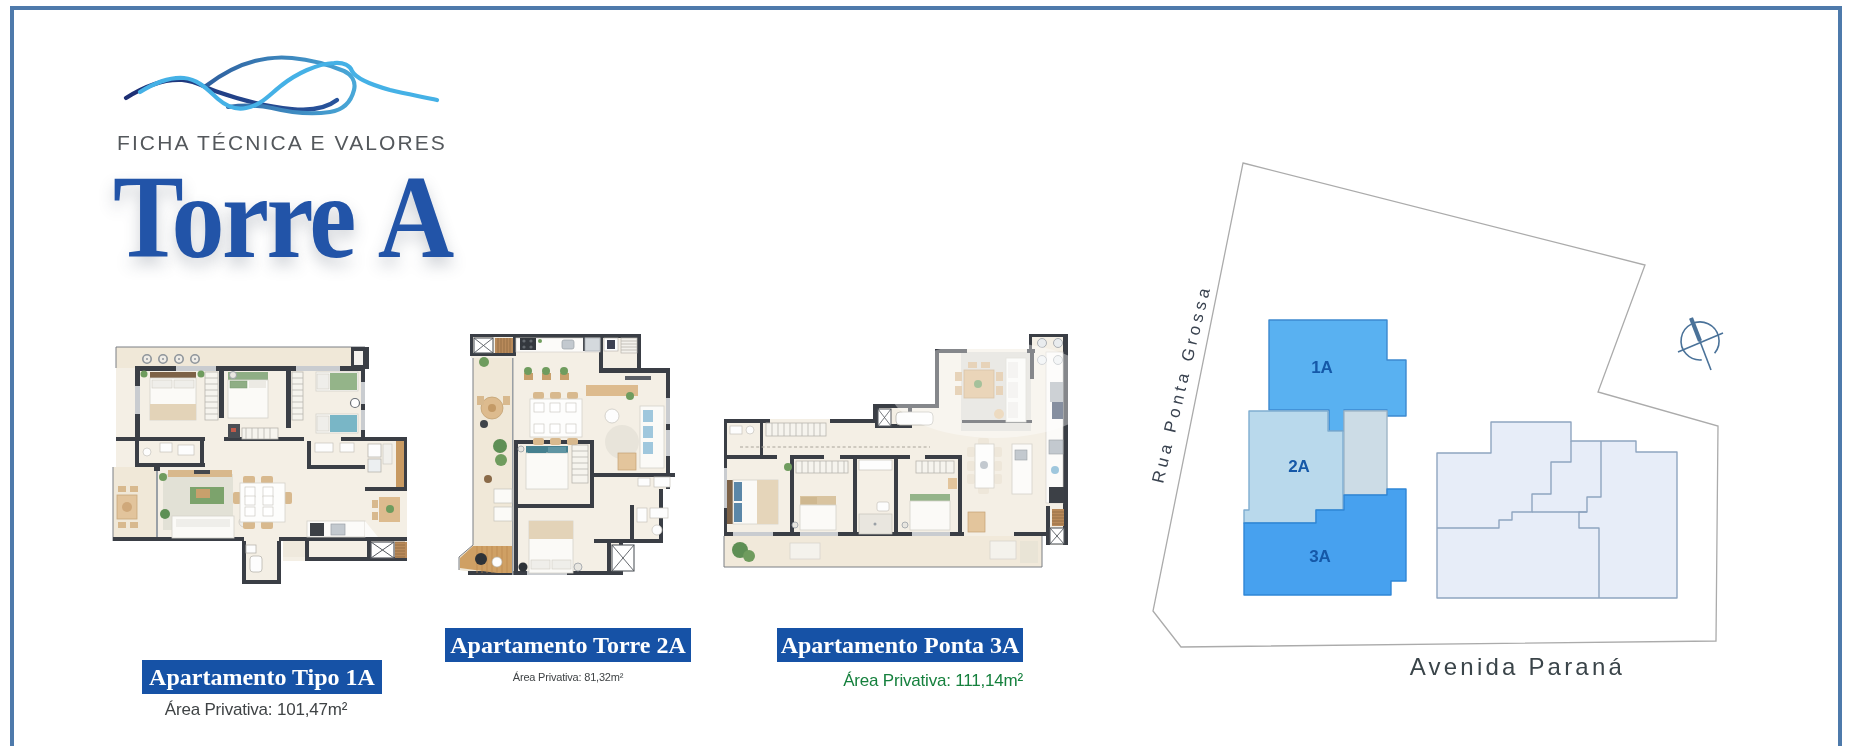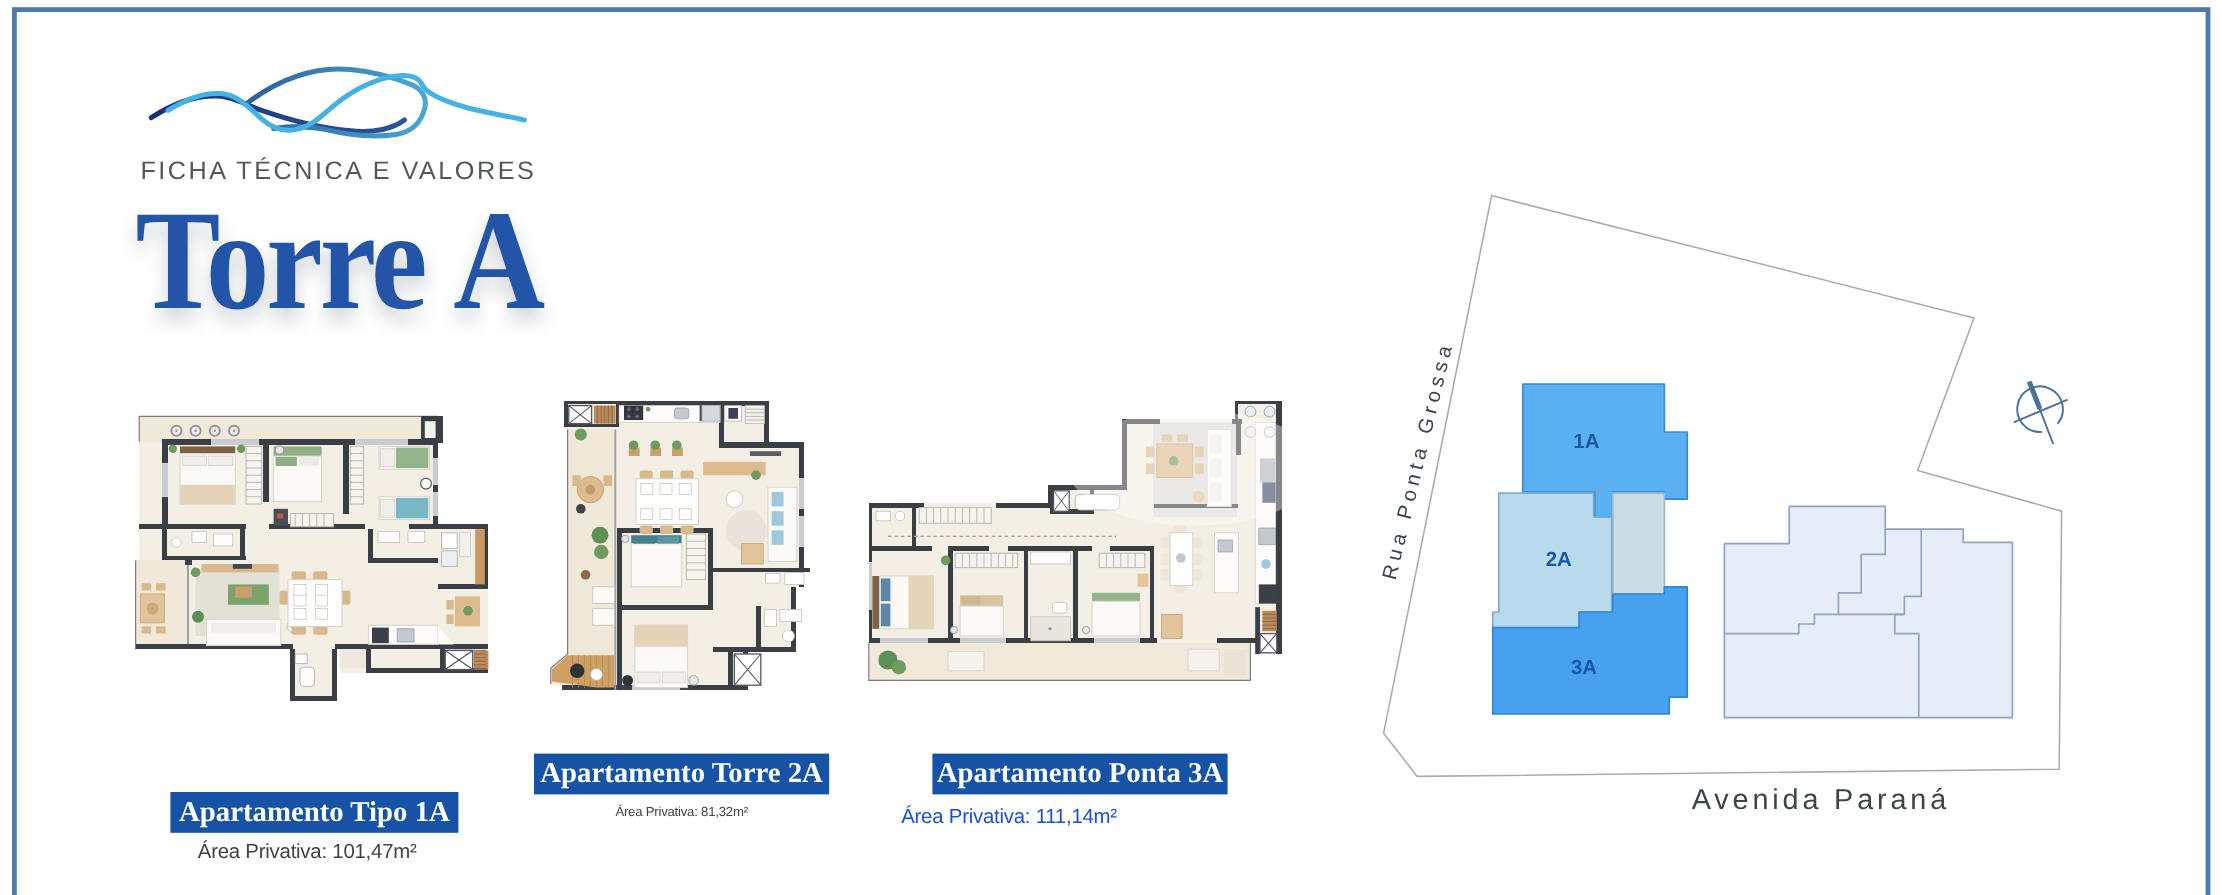--- a/index.html
+++ b/index.html
@@ -30,21 +30,21 @@
 
   <div class="abs" style="left:117px;top:131px;font-size:21px;letter-spacing:2.1px;color:#54585c;">FICHA TÉCNICA E VALORES</div>
 
   <div class="abs" style="left:113px;top:149px;font-family:'Liberation Serif',serif;font-weight:bold;font-size:106px;letter-spacing:-2.5px;color:#2254a8;transform:scaleY(1.12);transform-origin:top left;text-shadow:0 8px 14px rgba(60,70,90,0.25);">Torre&nbsp;A</div>
 
   <div class="abs" style="left:142px;top:628px;width:240px;height:34px;background:#1652a6;color:#fff;font-family:'Liberation Serif',serif;font-weight:bold;font-size:24px;text-align:center;line-height:34px;margin-top:32px;">Apartamento Tipo 1A</div>
   <div class="abs" style="left:445px;top:628px;width:246px;height:34px;background:#1652a6;color:#fff;font-family:'Liberation Serif',serif;font-weight:bold;font-size:24px;text-align:center;line-height:34px;">Apartamento Torre 2A</div>
   <div class="abs" style="left:777px;top:628px;width:246px;height:34px;background:#1652a6;color:#fff;font-family:'Liberation Serif',serif;font-weight:bold;font-size:24px;text-align:center;line-height:34px;">Apartamento Ponta 3A</div>
   <div class="abs" style="left:136px;top:671px;width:240px;text-align:center;font-size:17px;letter-spacing:-0.2px;color:#3f4345;margin-top:29px;">Área Privativa: 101,47m²</div>
   <div class="abs" style="left:445px;top:671px;width:246px;text-align:center;font-size:11px;letter-spacing:-0.2px;color:#3f4345;">Área Privativa: 81,32m²</div>
-  <div class="abs" style="left:751px;top:671px;width:246px;text-align:left;font-size:17px;letter-spacing:-0.2px;color:#1d4ed8;">Área Privativa: 111,14m²</div>
+  <div class="abs" style="left:777px;top:671px;width:246px;text-align:right;font-size:17px;letter-spacing:-0.2px;color:#15803d;">Área Privativa: 111,14m²</div>
 
   <svg class="abs" style="left:1120px;top:150px;" width="640" height="560" viewBox="1120 150 640 560">
 
     <polygon points="1243,163 1645,265 1598,392 1718,426 1716,641 1181,647 1153,611" fill="#ffffff" stroke="#ababab" stroke-width="1.3"></polygon>
 
     <g fill="#e7edf8" stroke="#8fa5c0" stroke-width="1.4" stroke-linejoin="round">
       <polygon points="1491,422 1571,422 1571,441 1636,441 1636,452 1677,452 1677,598 1437,598 1437,453 1491,453"></polygon>
     </g>
     <g fill="none" stroke="#8fa5c0" stroke-width="1.4" stroke-linejoin="round">
       <polyline points="1571,441 1571,462 1551,462 1551,494 1532,494 1532,512 1512,512 1512,520 1499,520 1499,528 1437,528"></polyline>

